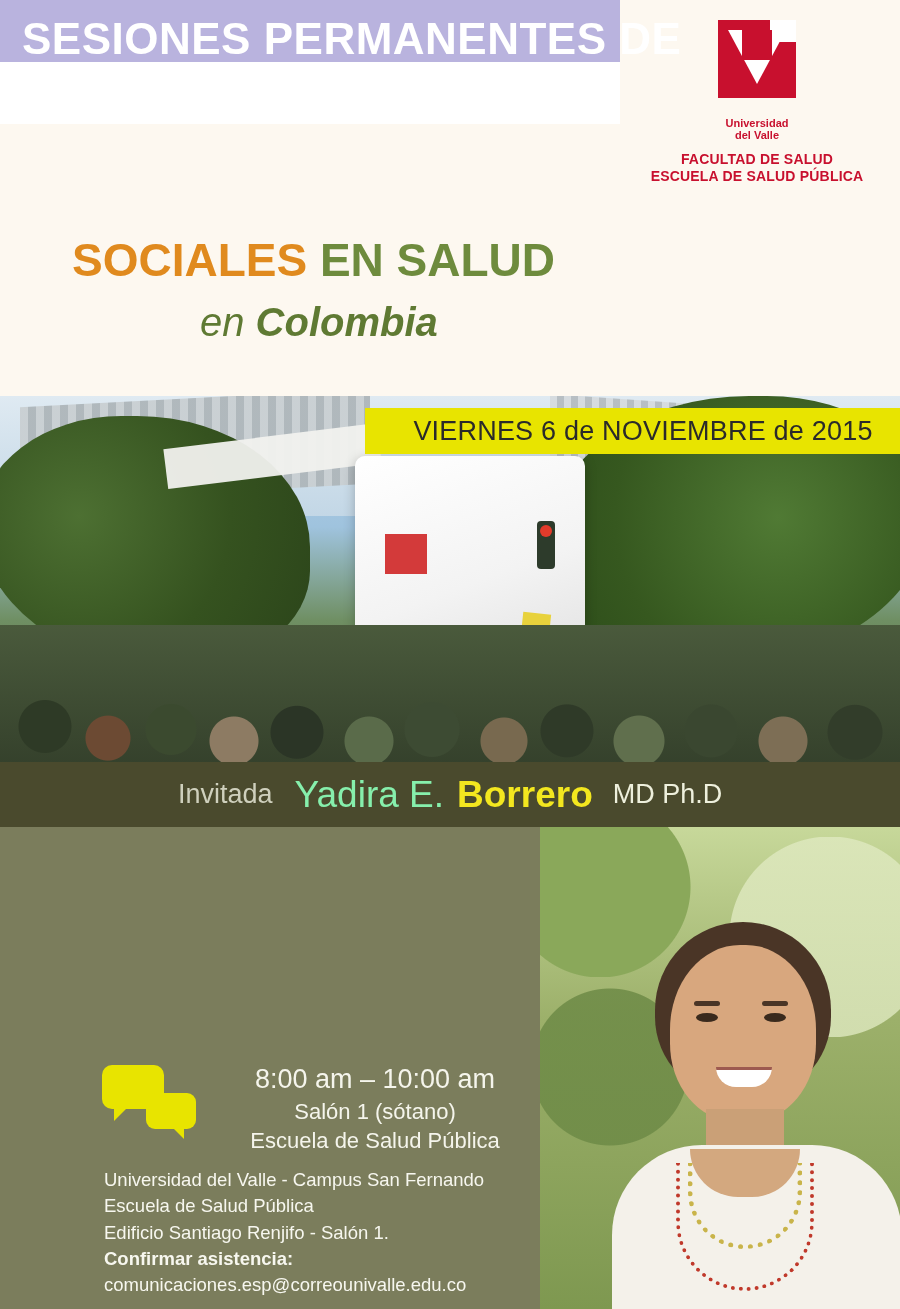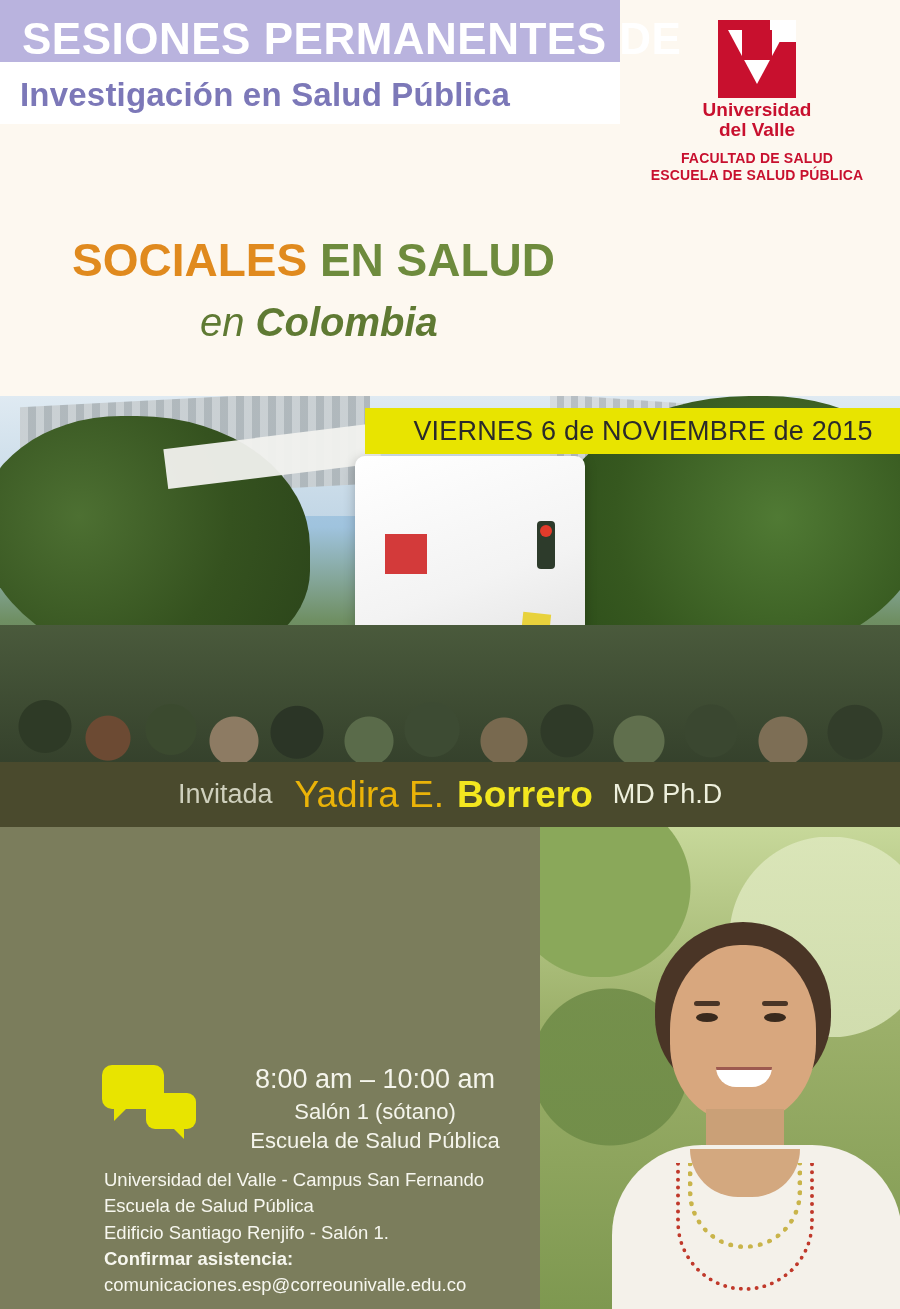--- a/index.html
+++ b/index.html
@@ -89,22 +89,22 @@
     background: #c8102e;
     z-index: 2;
   }
   .logo-mark .notch {
     position: absolute;
     top: 0; right: 0;
     width: 26px; height: 22px;
     background: #ffffff;
   }
   .logo-univ {
-    margin-top: 2px;
-    font-size: 19px;
+    margin-top: 20px;
+    font-size: 11px;
     font-weight: bold;
     color: #c8102e;
     line-height: 1.05;
   }
   .logo-fac {
     margin-top: 10px;
     font-size: 14px;
     font-weight: bold;
     color: #c8102e;
     line-height: 1.2;
@@ -274,21 +274,21 @@
     display: flex;
     align-items: center;
   }
   .name-band .invited {
     font-size: 27px;
     color: #cfd0bd;
     margin-left: 178px;
   }
   .name-band .first {
     font-size: 37px;
-    color: #eab308;
+    color: #86efac;
     margin-left: 22px;
   }
   .name-band .last {
     font-size: 37px;
     font-weight: bold;
     color: #f3e71f;
     margin-left: 13px;
   }
   .name-band .creds {
     font-size: 27px;
@@ -449,21 +449,20 @@
   }
 </style>
 </head>
 <body>
 
 <div class="poster">
 
   <div class="header-band"></div>
   <div class="header-band2"></div>
   <div class="series-line1">SESIONES PERMANENTES DE</div>
-  <div class="series-line2">Investigación en Salud Pública</div>
 
   <div class="logo-block">
     <div class="logo-mark">
       <div class="inner-v"></div>
       <div class="notch"></div>
     </div>
     <div class="logo-univ">
       <div>Universidad</div>
       <div>del Valle</div>
     </div>

